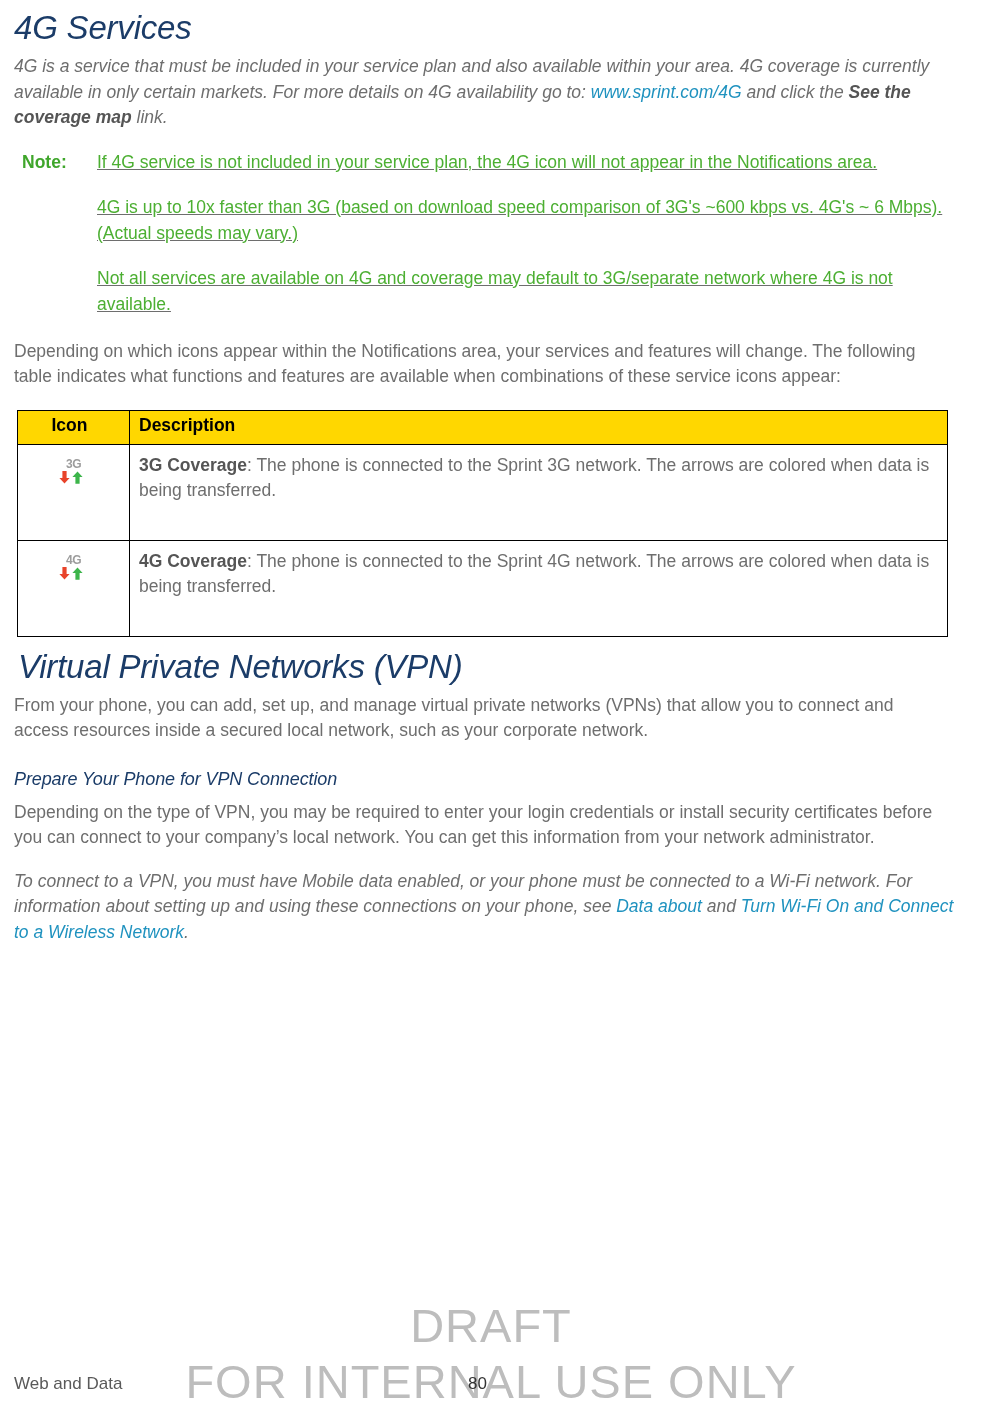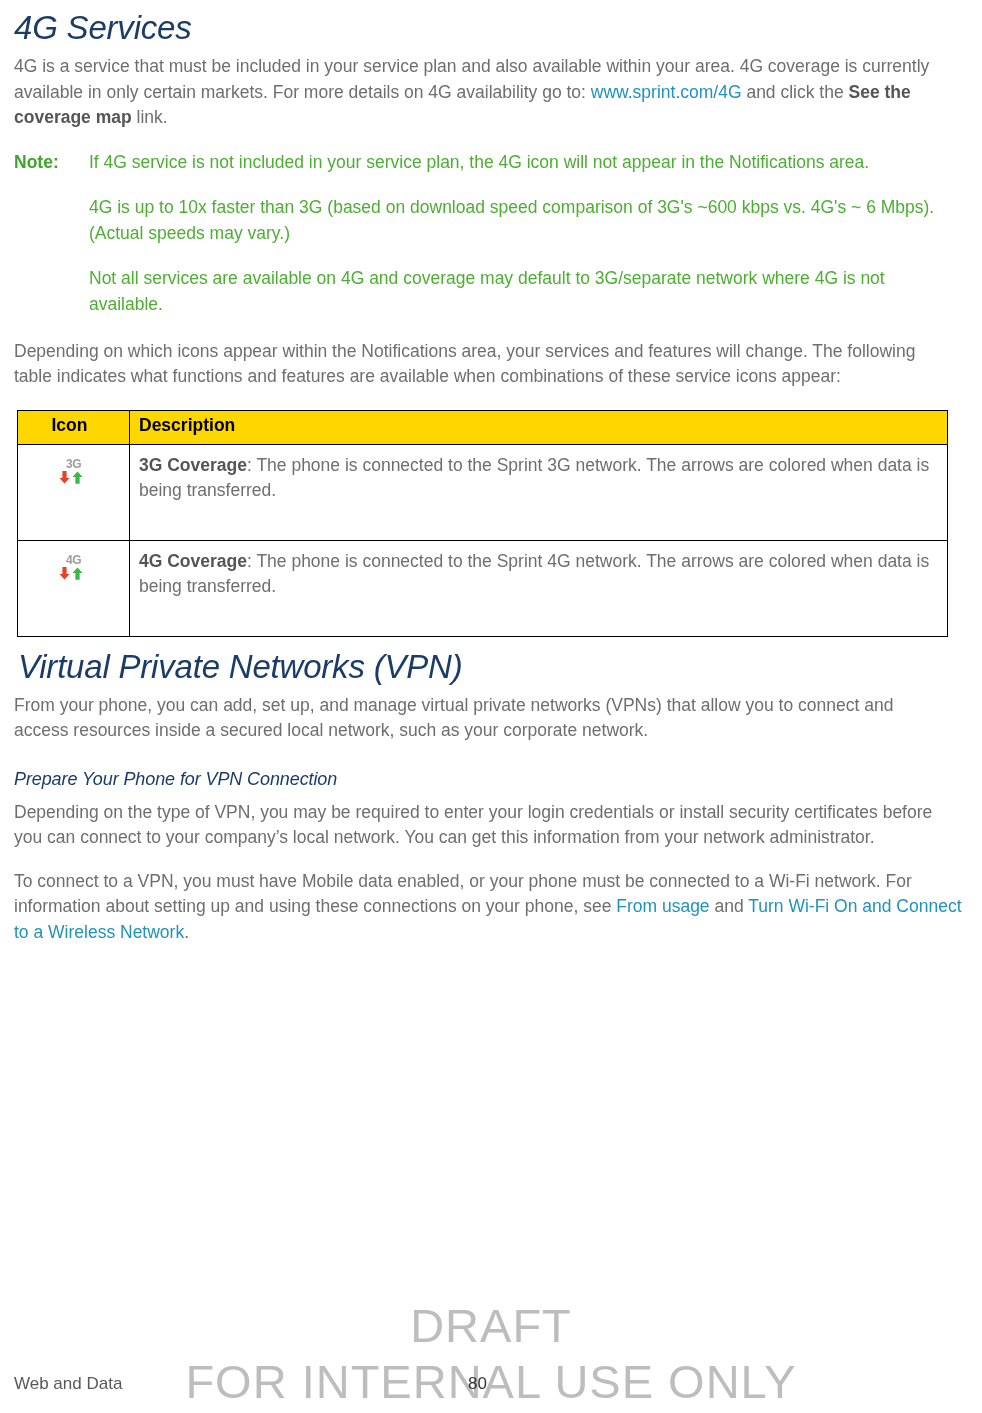--- a/index.html
+++ b/index.html
@@ -53,34 +53,35 @@
   }
 
   
   p.body {
     font-size: 17.5px;
     line-height: 25.5px;
     color: #6e6e6e;
     margin: 0 0 18px 0;
   }
   .w-930 { width: 930px; }
-  .w-950 { width: 952px; }
+  .w-950 { width: 952px; font-style: italic; }
 
   .link {
     color: #1f92bf;
   }
   .bold-dark {
     font-weight: bold;
     color: #555555;
   }
 
   
   .callout {
     display: block;
-    margin: 0 0 14px 0;
+    margin: 0 0 14px 8px;
+    text-decoration: underline;
   }
   .callout-row {
     position: relative;
     font-size: 17.5px;
     line-height: 26px;
   }
   .callout-label {
     position: absolute;
     left: 0;
     top: 0;
@@ -286,21 +287,21 @@
     </table>
 
     <h1 class="h1 vpn">Virtual Private Networks (VPN)</h1>
 
     <p class="body w-930">From your phone, you can add, set up, and manage virtual private networks (VPNs) that allow you to connect and access resources inside a secured local network, such as your corporate network.</p>
 
     <h2 class="h2">Prepare Your Phone for VPN Connection</h2>
 
     <p class="body w-930">Depending on the type of VPN, you may be required to enter your login credentials or install security certificates before you can connect to your company’s local network. You can get this information from your network administrator.</p>
 
-    <p class="body w-950"><span>To connect to a VPN, you must have Mobile data enabled, or your phone must be connected to a Wi-Fi network. For information about setting up and using these connections on your phone, see </span><span class="link">From usage</span><span> and </span><span class="link">Turn Wi-Fi On and Connect to a Wireless Network</span><span>.</span></p>
+    <p class="body w-950"><span>To connect to a VPN, you must have Mobile data enabled, or your phone must be connected to a Wi-Fi network. For information about setting up and using these connections on your phone, see </span><span class="link">Data about</span><span> and </span><span class="link">Turn Wi-Fi On and Connect to a Wireless Network</span><span>.</span></p>
 
   </div>
 
   <div class="watermark">
     <span>DRAFT</span>
     <span class="wm-line2">FOR INTERNAL USE ONLY</span>
   </div>
 
   <div class="footer-left">Web and Data</div>
   <div class="footer-page">80</div>

